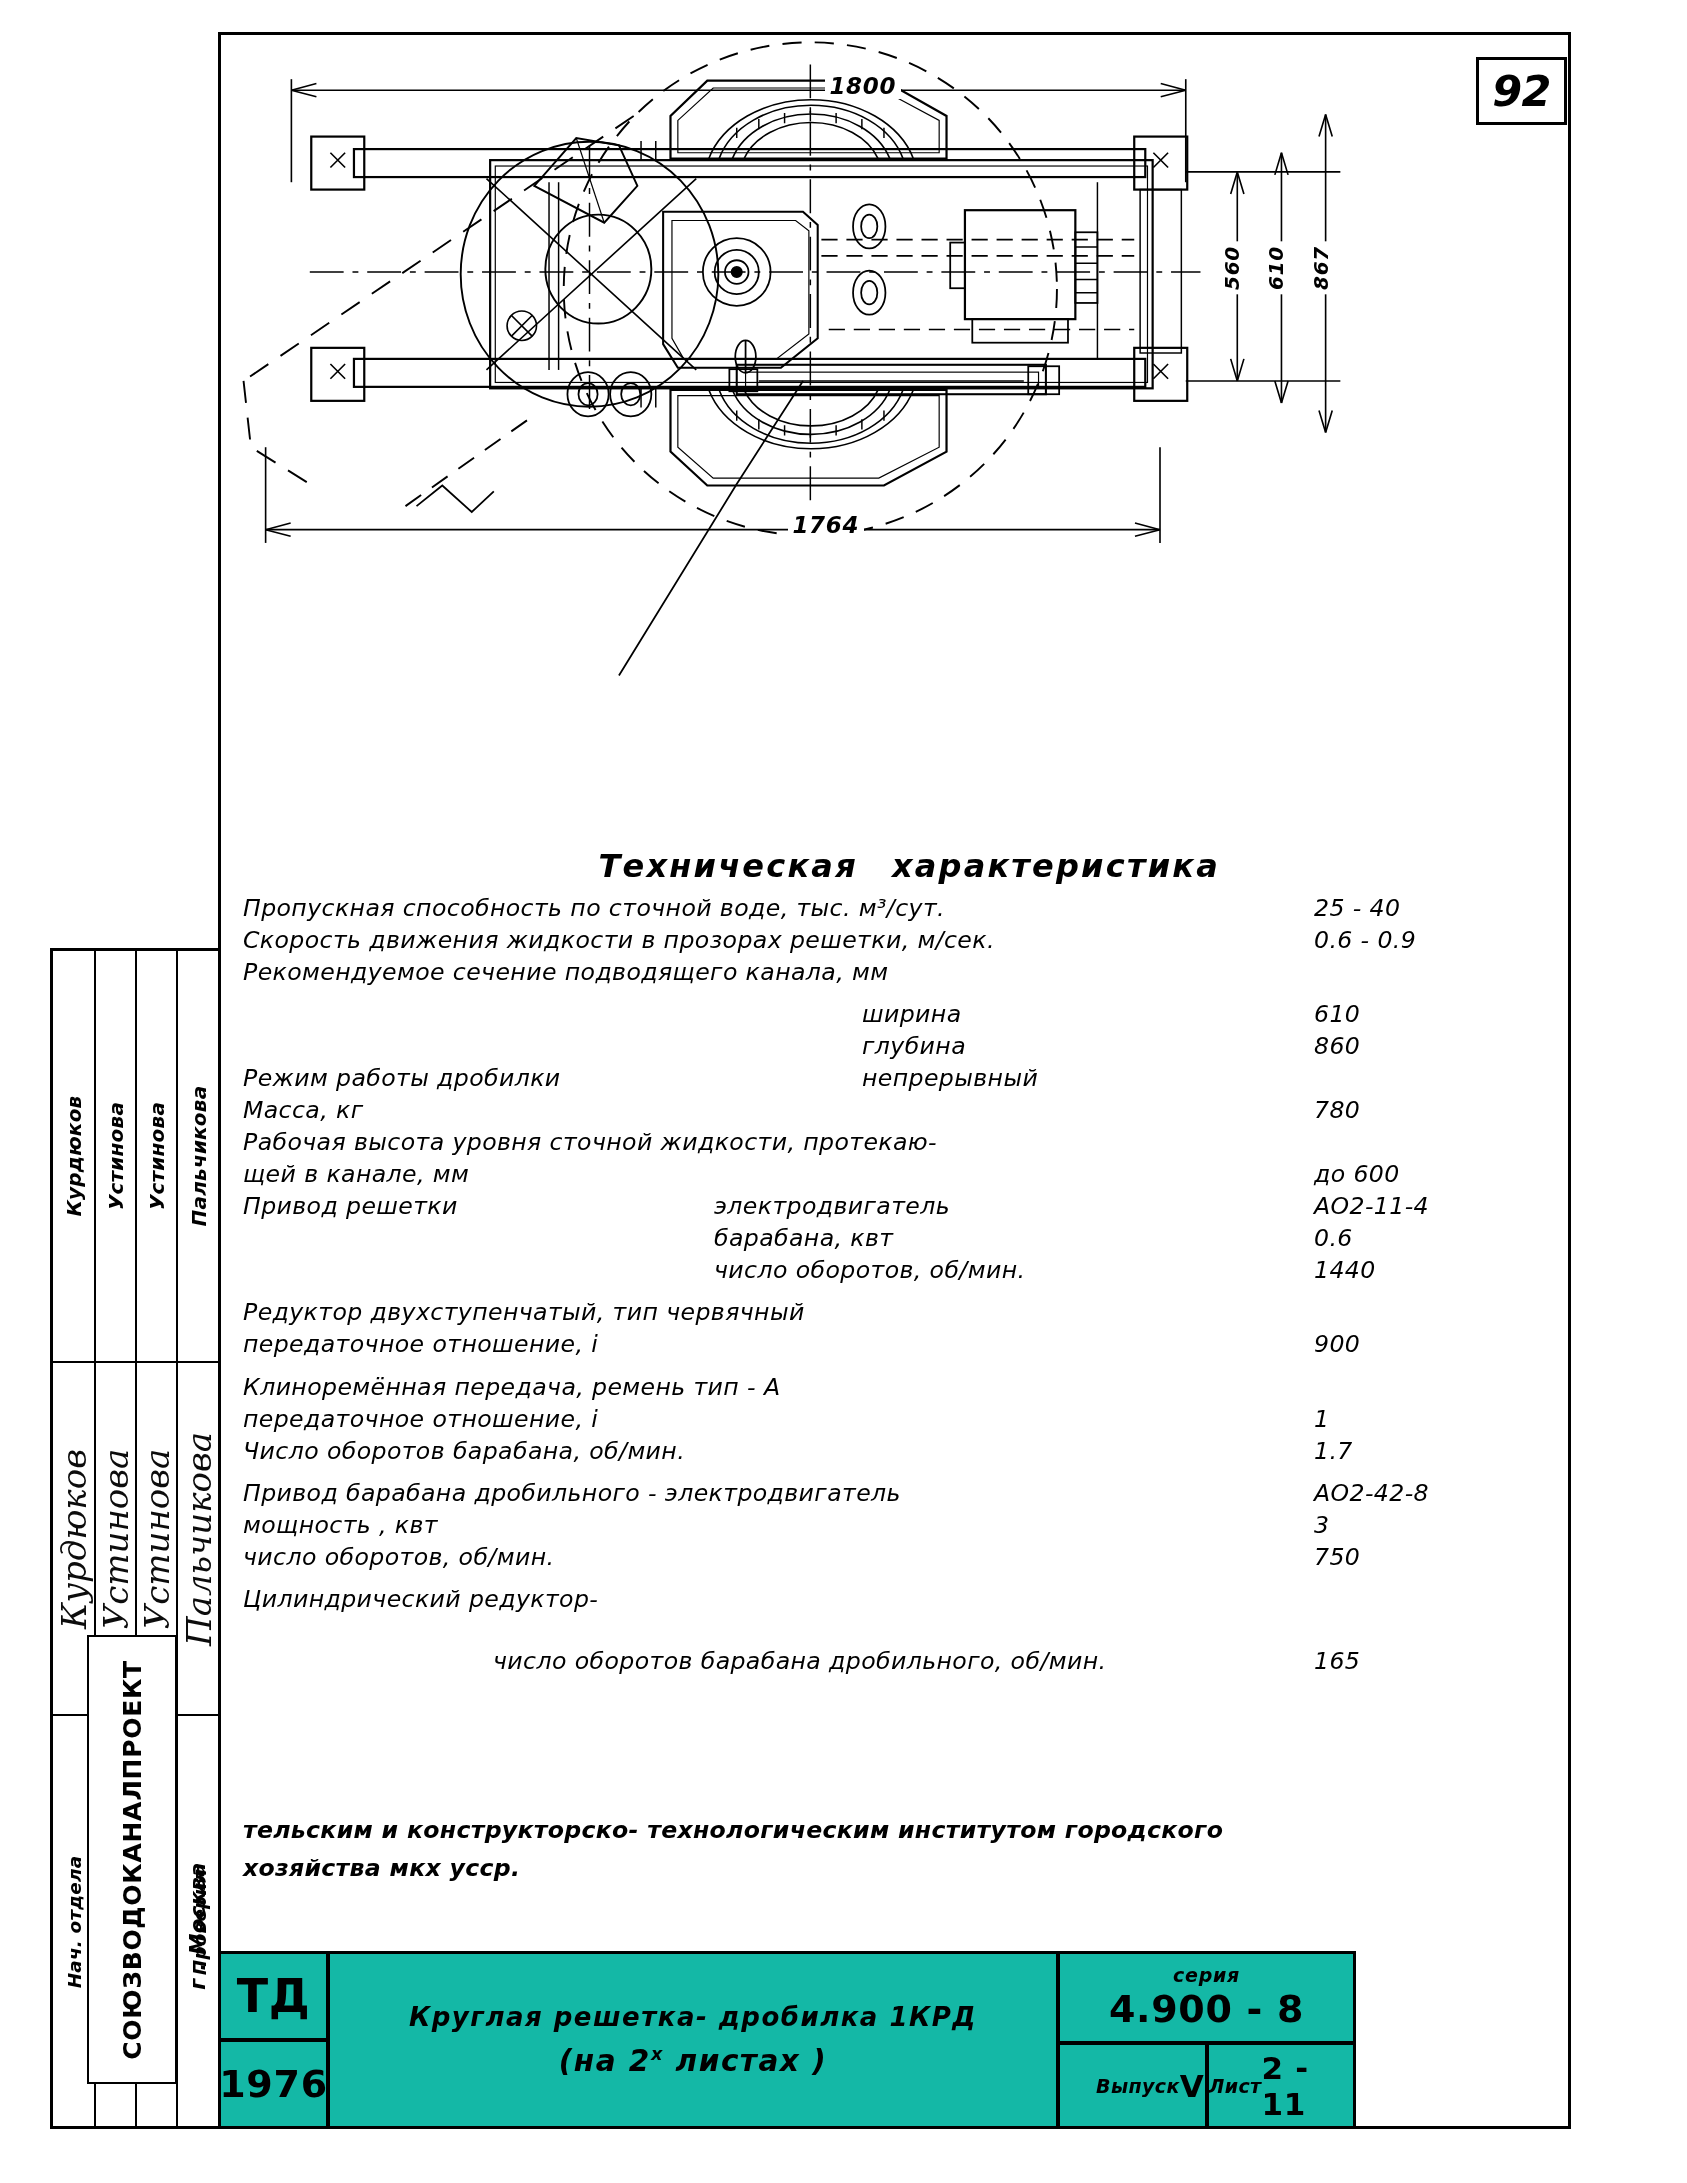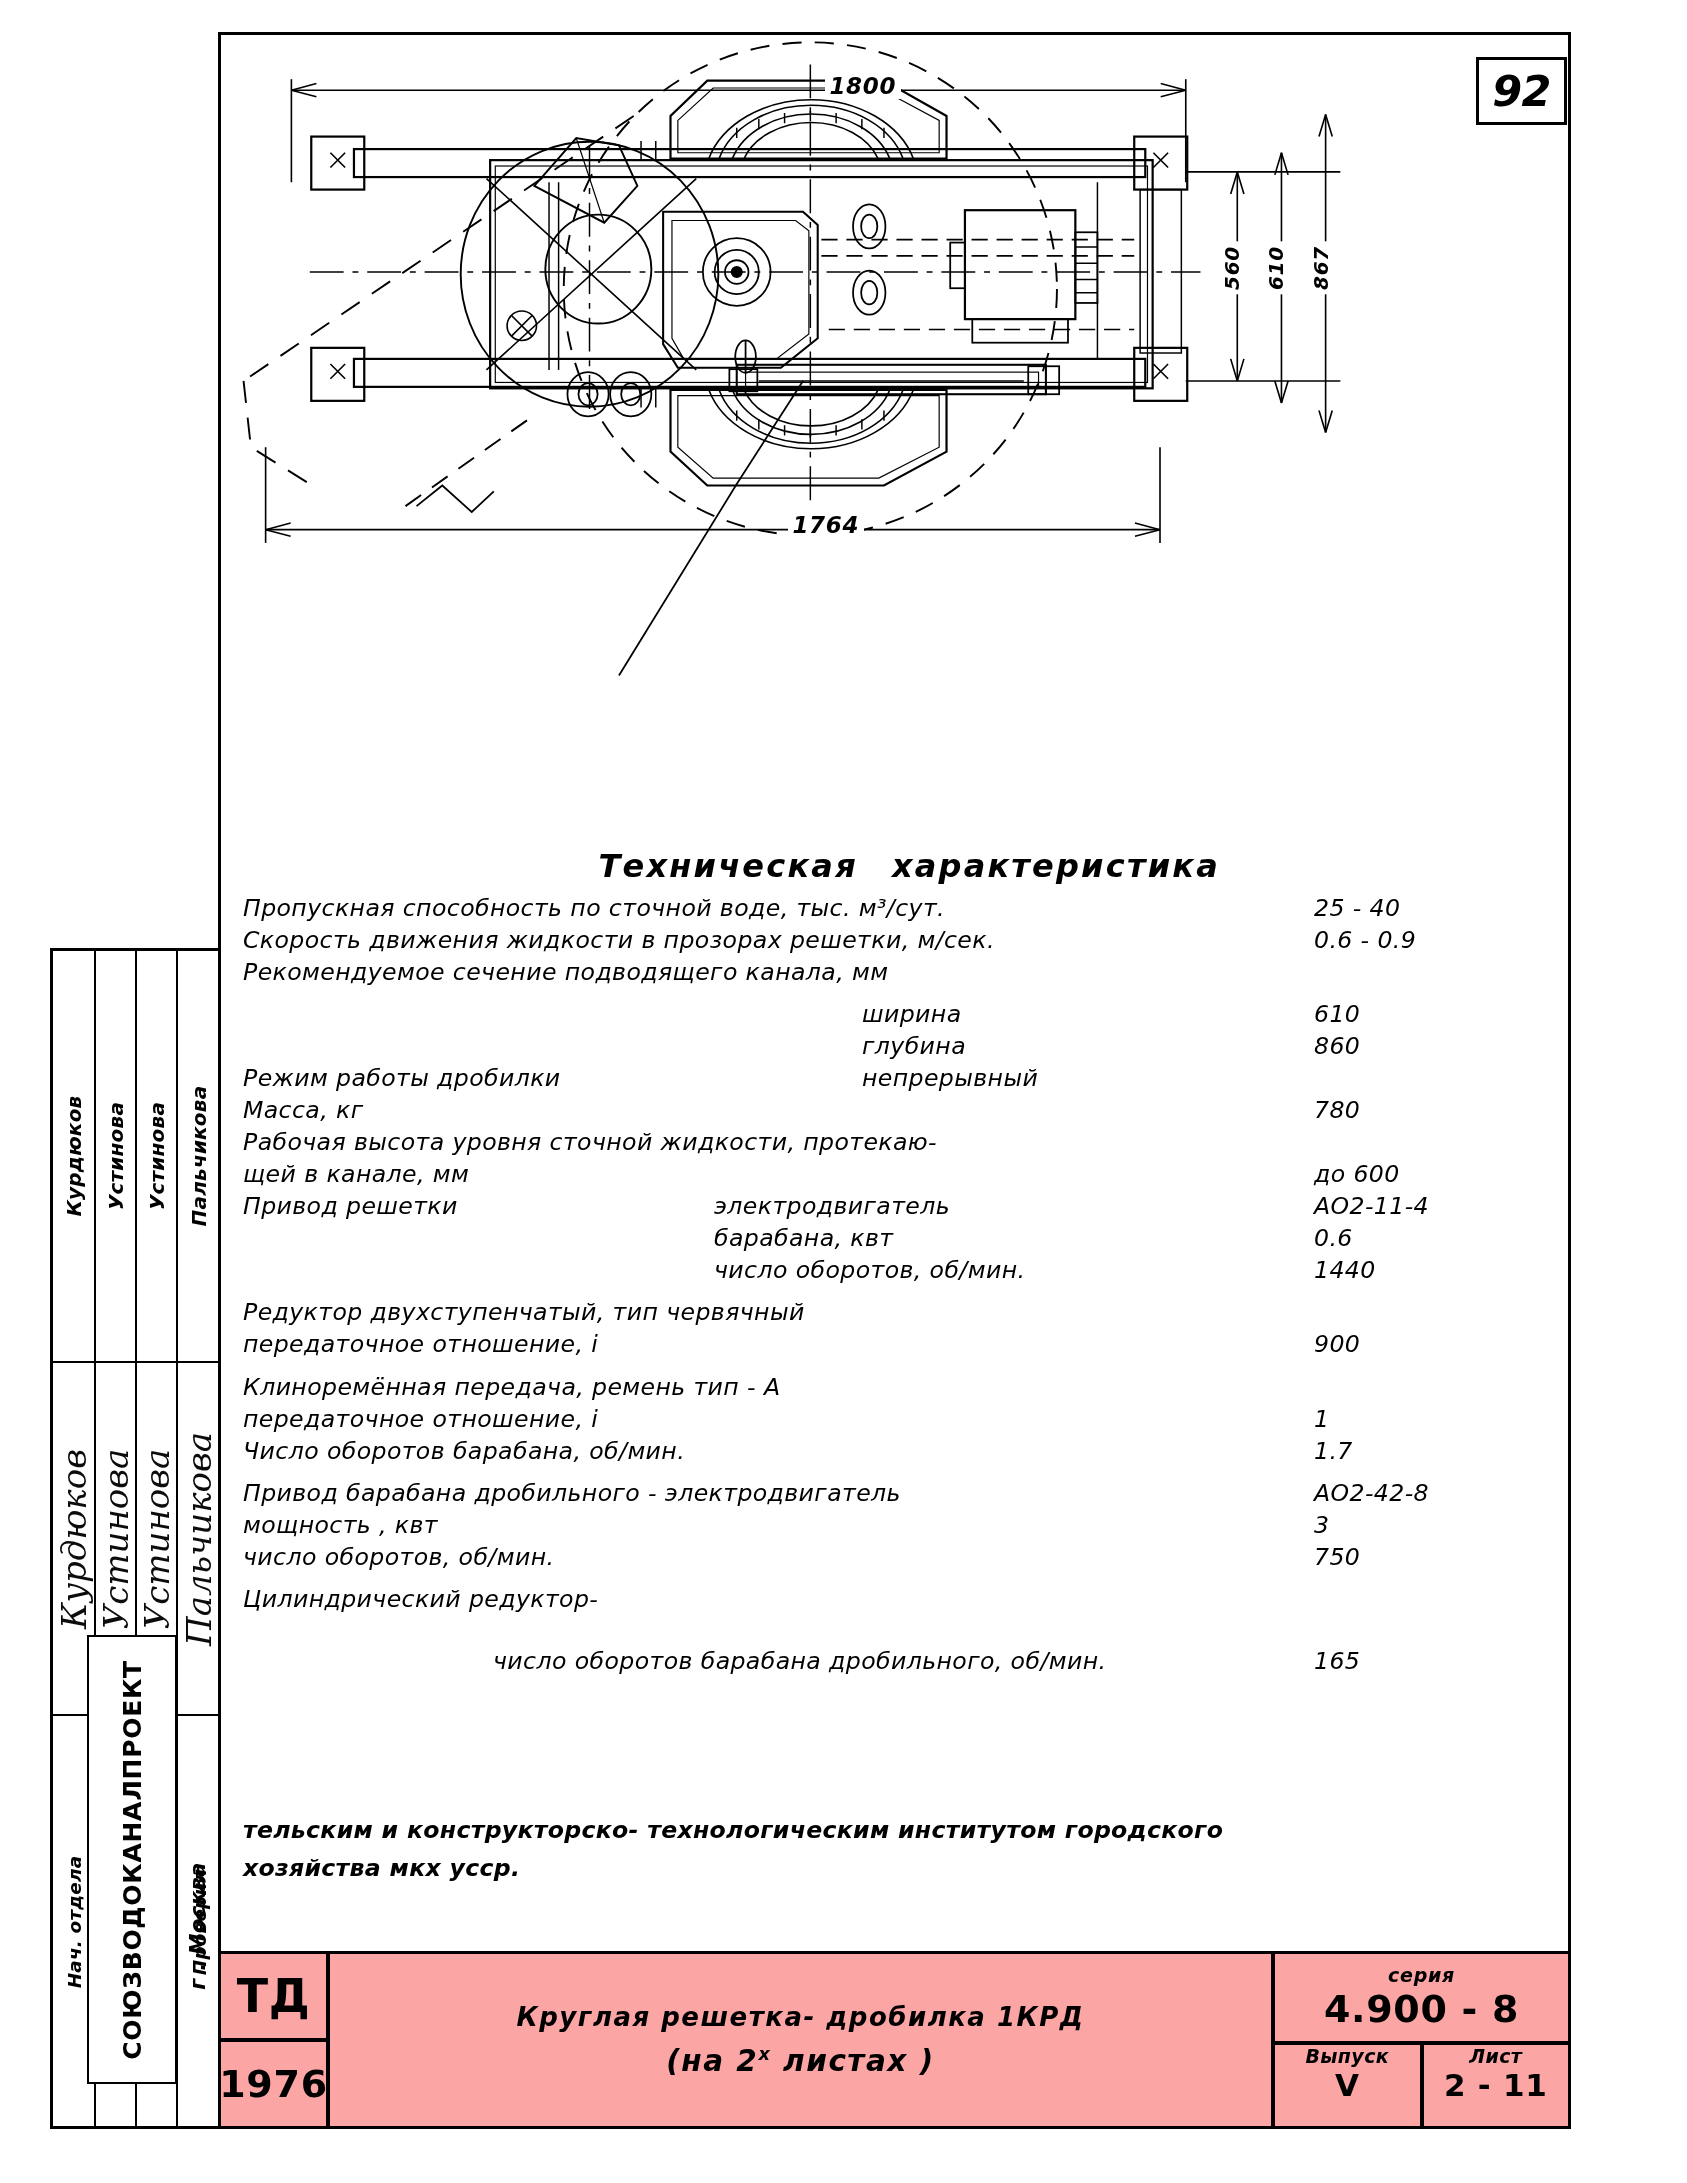--- a/index.html
+++ b/index.html
@@ -226,26 +226,26 @@
   }
   #org-city .vtext {
     font-size: 21.4px;
   }
 
   
   #title-block {
     position: absolute;
     left: 218px;
     top: 1951px;
-    width: 1353px;
+    width: 1138px;
     height: 178px;
     border: 3.7px solid #000;
     box-sizing: border-box;
     display: flex;
-    background: #fca5a5;
+    background: #14b8a6;
   }
   .tb-td {
     width: 109px;
     border-right: 4.4px solid #000;
     box-sizing: border-box;
     display: flex;
     flex-direction: column;
   }
   .tb-td > div {
     flex: 1;
@@ -307,23 +307,23 @@
   }
   .tb-bottom {
     flex: 1;
     display: flex;
   }
   .tb-cell {
     flex: 1;
     border-right: 4.4px solid #000;
     box-sizing: border-box;
     display: flex;
-    flex-direction: column;
+    flex-direction: row;
     align-items: center;
-    justify-content: flex-start;
+    justify-content: flex-end;
   }
   .tb-cell:last-child { border-right: none; }
   .tb-cell .cap {
     font-family: "DejaVu Sans", sans-serif;
     font-style: italic;
     font-weight: bold;
     font-size: 19px;
     letter-spacing: 0.4px;
   }
   .tb-cell .val {

